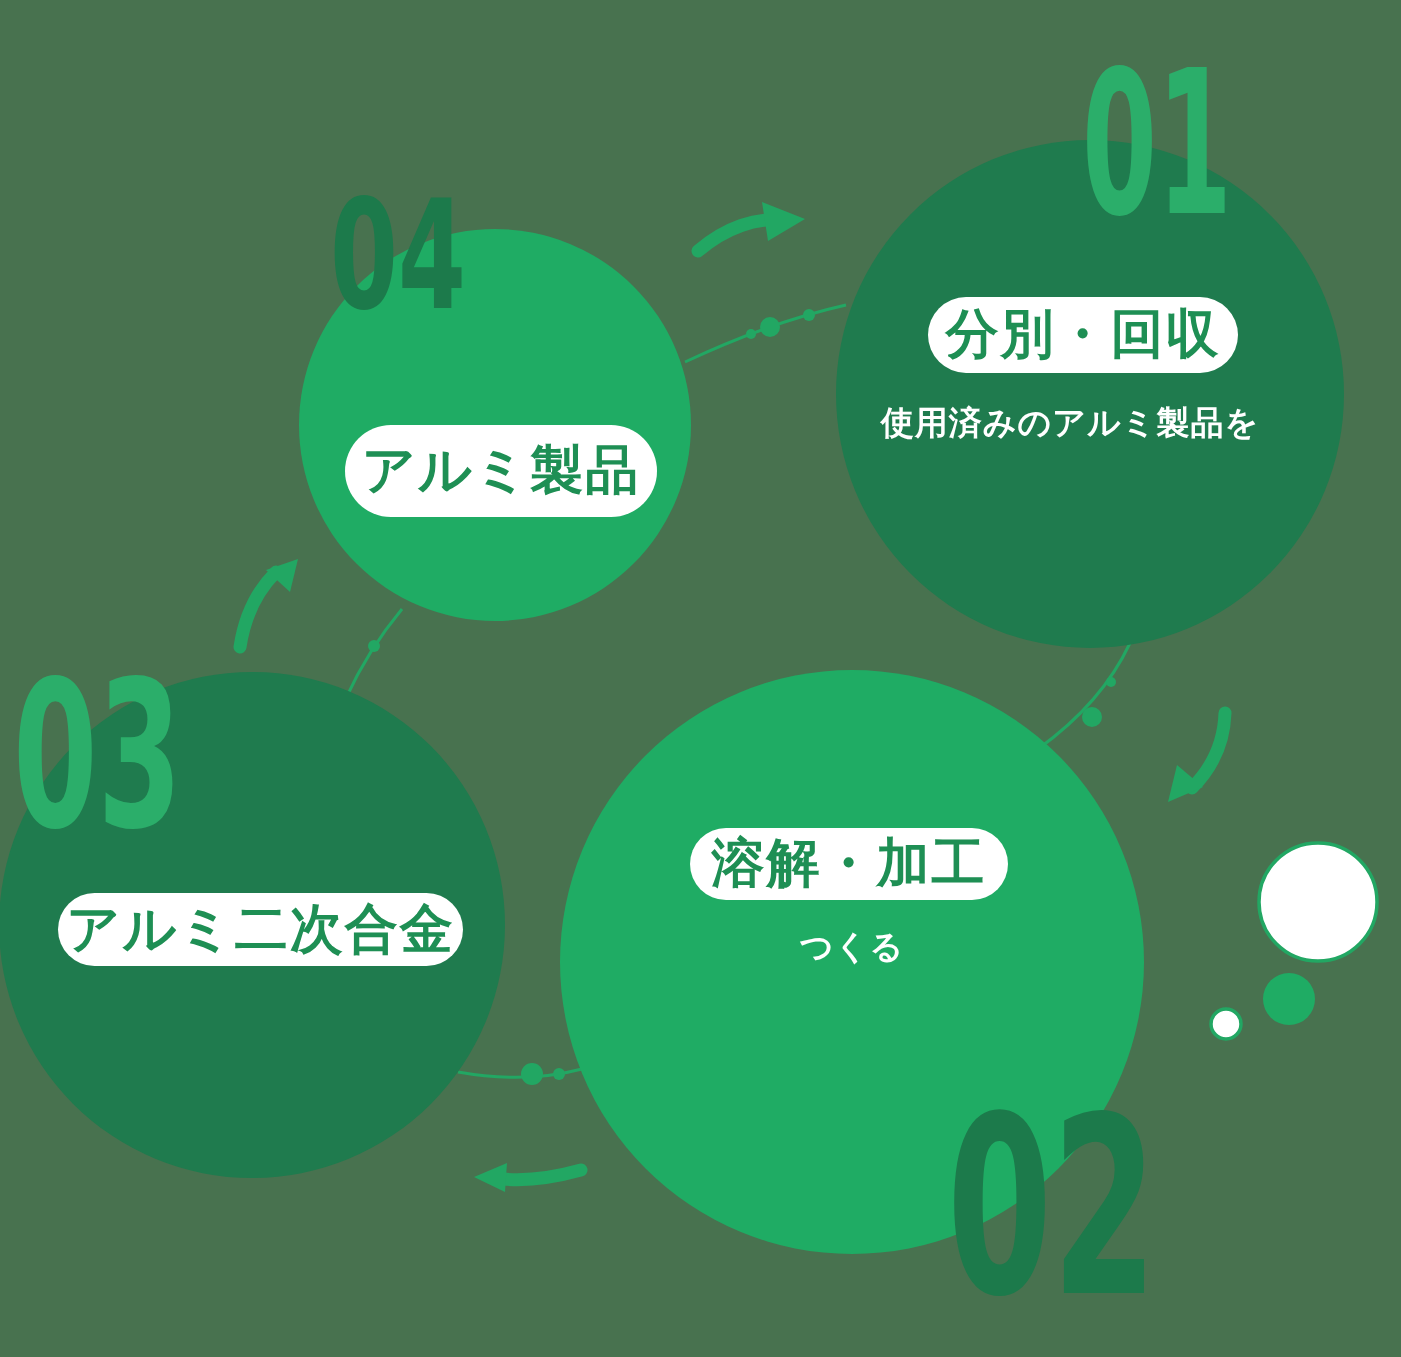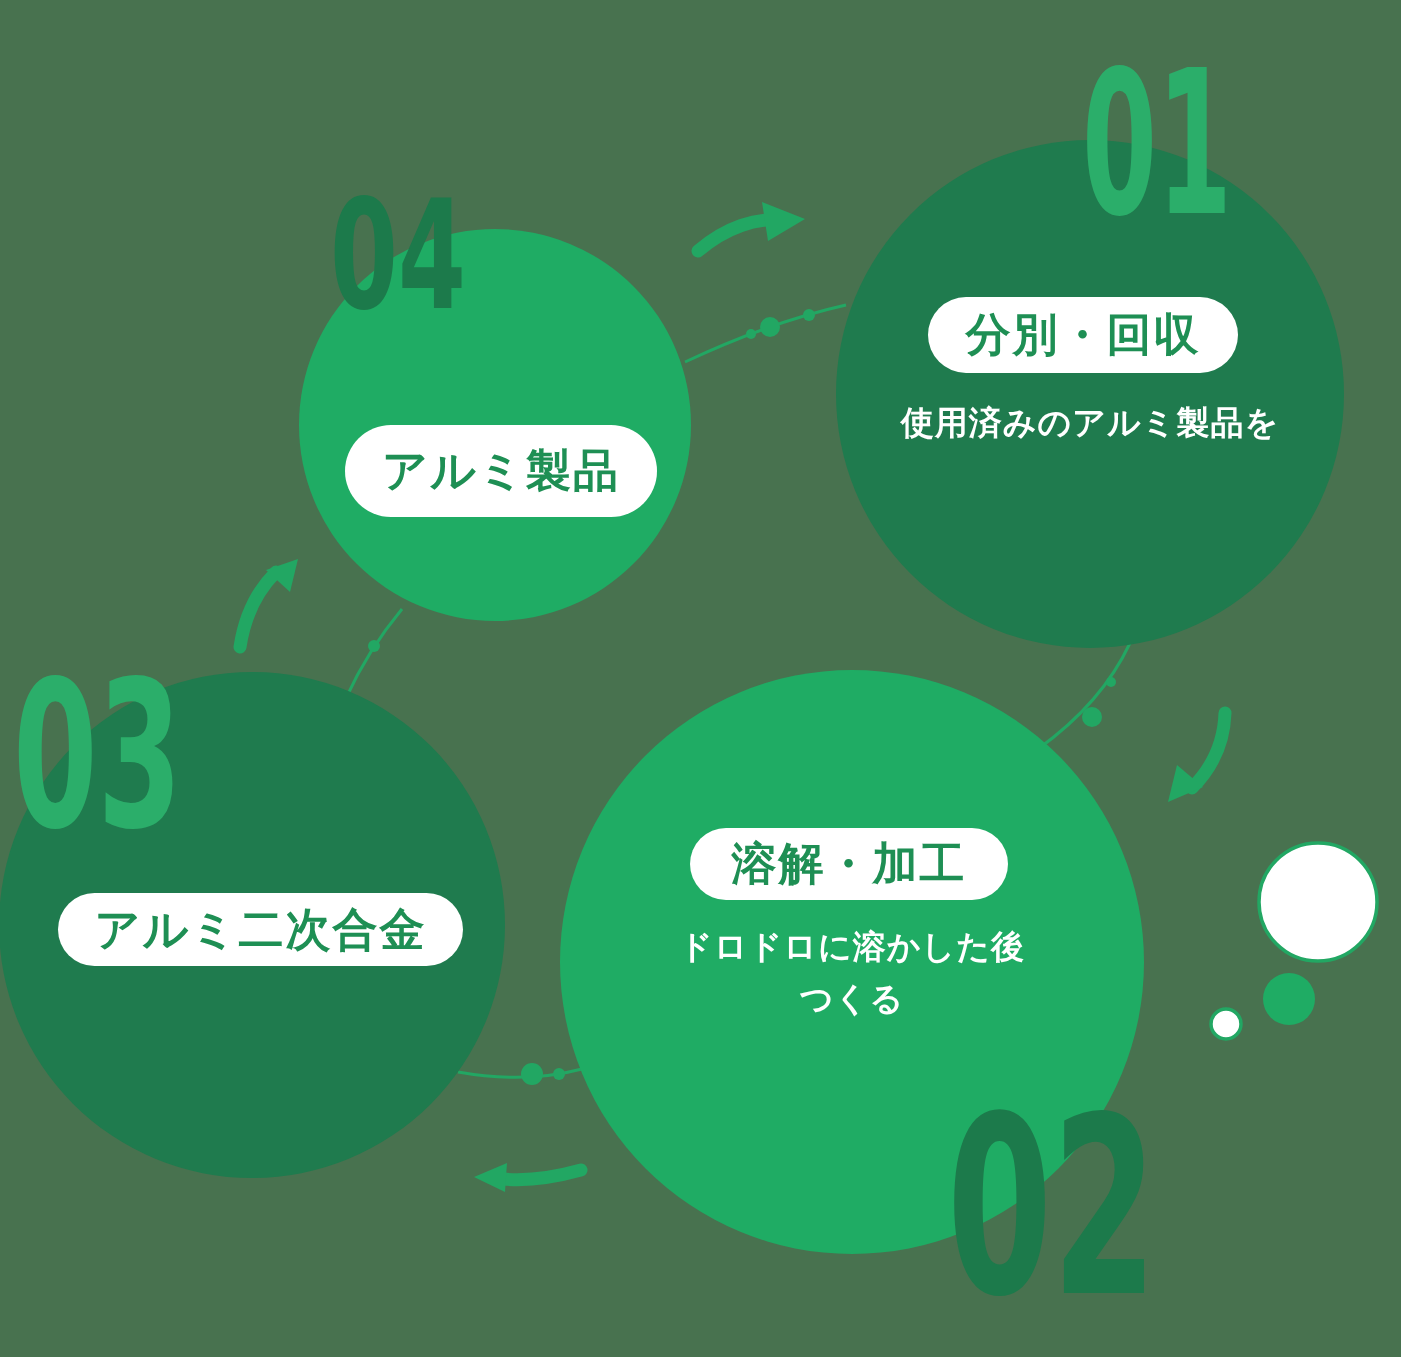--- a/index.html
+++ b/index.html
@@ -47,37 +47,37 @@
   .num-dark   { fill: #1C7A4B; }
   .pill {
     position: absolute;
     background: #FFFFFF;
     border-radius: 999px;
     display: flex;
     align-items: center;
     justify-content: center;
     color: #1E8F54;
     font-weight: 700;
-    font-size: 45px;
+    font-size: 53px;
     letter-spacing: 2px;
     white-space: nowrap;
   }
   .pill-01 { left: 928px; top: 297px; width: 310px; height: 76px; }
   .pill-02 { left: 690px; top: 828px; width: 318px; height: 72px; }
   .pill-03 { left: 58px;  top: 893px; width: 405px; height: 73px; }
   .pill-04 { left: 345px; top: 390px; width: 312px; height: 92px; margin-top: 35px; }
   .desc {
     position: absolute;
     color: #FFFFFF;
     font-weight: 700;
     font-size: 33px;
     text-align: center;
     letter-spacing: 1px;
   }
-  .desc-01 { left: 840px; top: 399px; width: 500px; line-height: 48px; }
+  .desc-01 { left: 820px; top: 399px; width: 500px; line-height: 48px; }
   .desc-02 { left: 602px; top: 921px; width: 500px; line-height: 52px; }
 </style>
 </head>
 <body>
 
 <div class="stage">
 
   <svg class="decor" viewBox="0 0 1401 1357" aria-hidden="true">
 
     <path class="thin-path" d="M685 362 Q770 322 846 305"></path>
@@ -138,17 +138,16 @@
     <span>アルミ二次合金</span>
   </div>
   <div class="pill pill-04">
     <span>アルミ製品</span>
   </div>
 
   <div class="desc desc-01">
     <div>使用済みのアルミ製品を</div>
   </div>
   <div class="desc desc-02">
-    <div>ドロドロに溶かした後</div>
     <div>つくる</div>
   </div>
 
 </div>
 
 </body></html>

